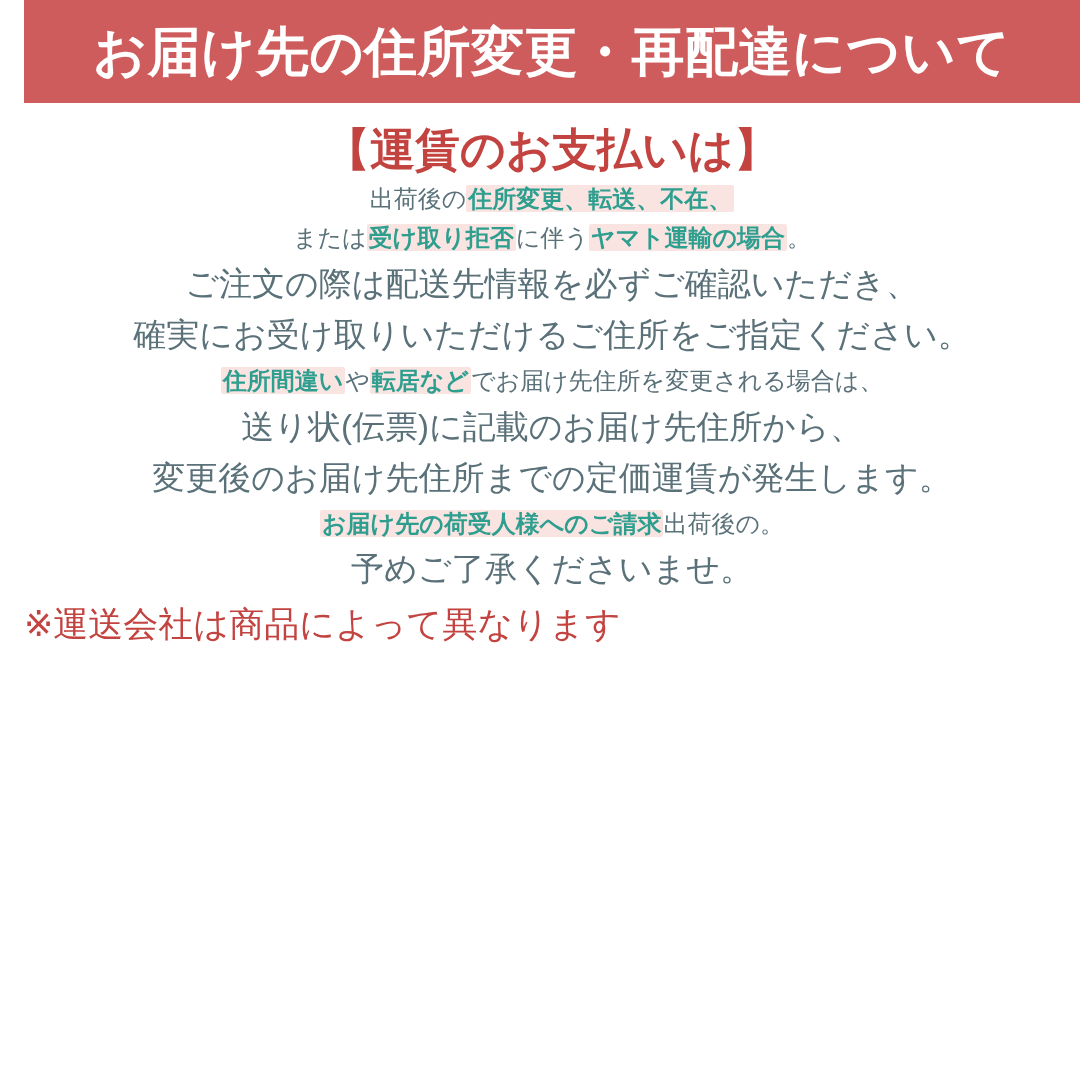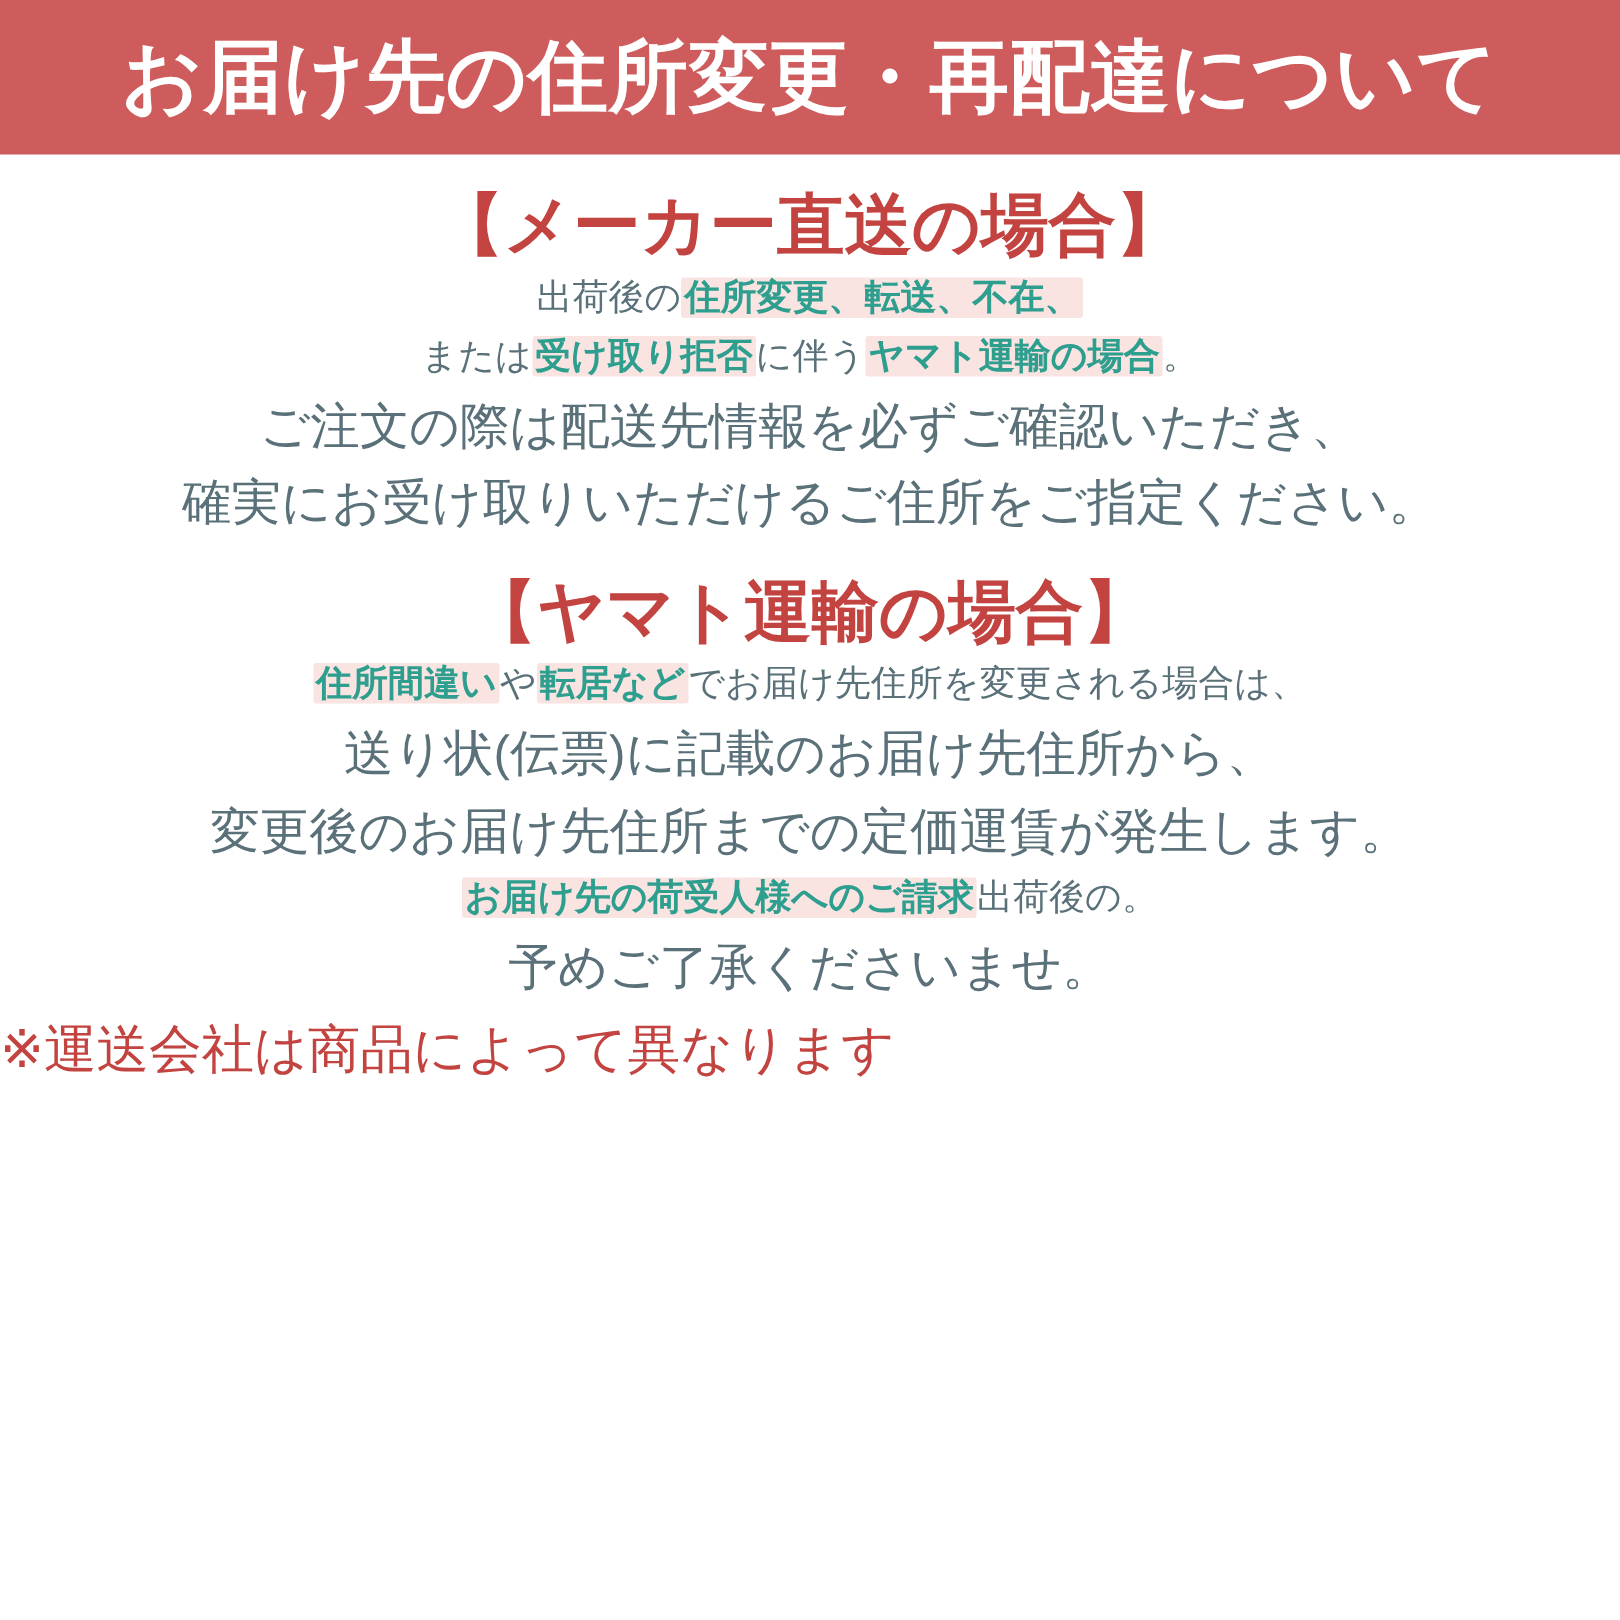--- a/index.html
+++ b/index.html
@@ -13,20 +13,21 @@
     font-family: "Liberation Sans", "DejaVu Sans", sans-serif;
     overflow: hidden;
   }
 
   .page {
     width: 1080px;
     height: 1080px;
     position: relative;
     box-sizing: border-box;
     background: #ffffff;
+    padding-left: 24px;
   }
 
   
   .header-banner {
     width: 100%;
     height: 103px;
     background: #cf5c5c;
     display: flex;
     align-items: center;
     justify-content: center;
@@ -89,40 +90,39 @@
 <body>
 
 <div class="page">
 
   <div class="header-banner">
     <div class="header-title">お届け先の住所変更・再配達について</div>
   </div>
 
   <div class="content">
 
-    <div class="section-heading sec1-heading">【メーカー直送の場合】</div>
+    <div class="section-heading sec1-heading">【運賃のお支払いは】</div>
 
     <div class="line">
       <span>出荷後の</span><span class="hl">住所変更、転送、不在、</span>
     </div>
 
     <div class="line">
       <span>または</span><span class="hl">受け取り拒否</span><span>に伴う</span><span class="hl">ヤマト運輸の場合</span><span>。</span>
     </div>
 
 
     <div class="line small">
       <span>ご注文の際は配送先情報を必ずご確認いただき、</span>
     </div>
 
     <div class="line small">
       <span>確実にお受け取りいただけるご住所をご指定ください。</span>
     </div>
 
-    <div class="section-heading sec2-heading">【ヤマト運輸の場合】</div>
 
     <div class="line">
       <span class="hl">住所間違い</span><span>や</span><span class="hl">転居など</span><span>でお届け先住所を変更される場合は、</span>
     </div>
 
     <div class="line small">
       <span>送り状(伝票)に記載のお届け先住所から、</span>
     </div>
 
     <div class="line small">

